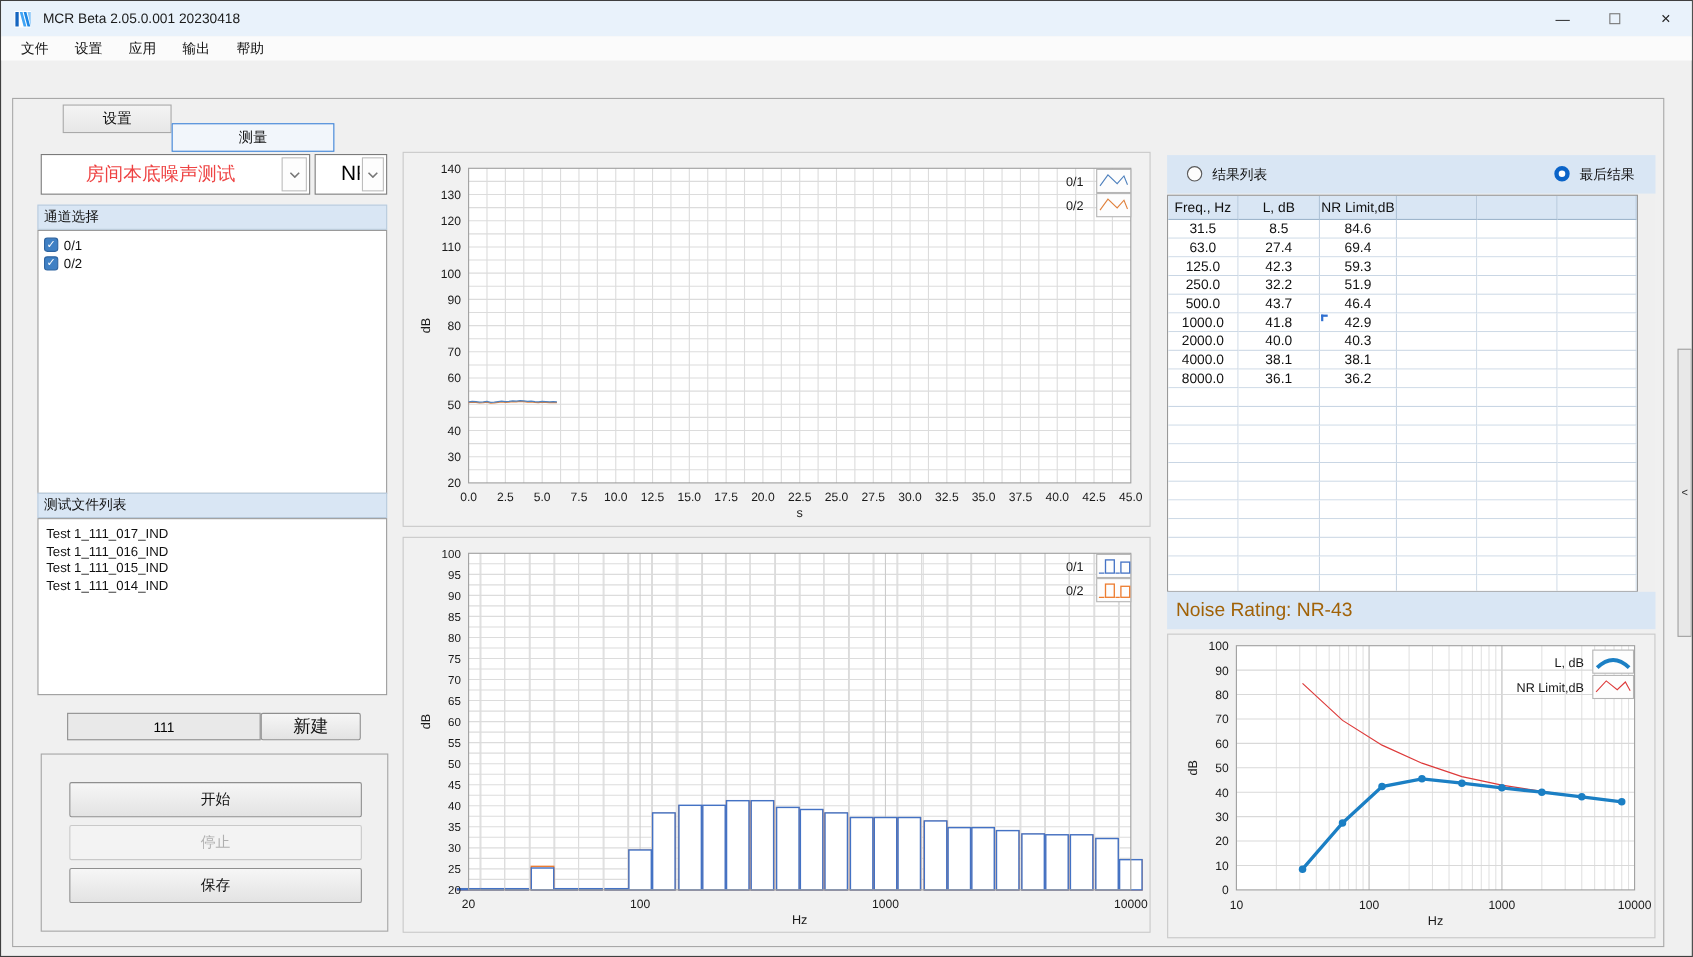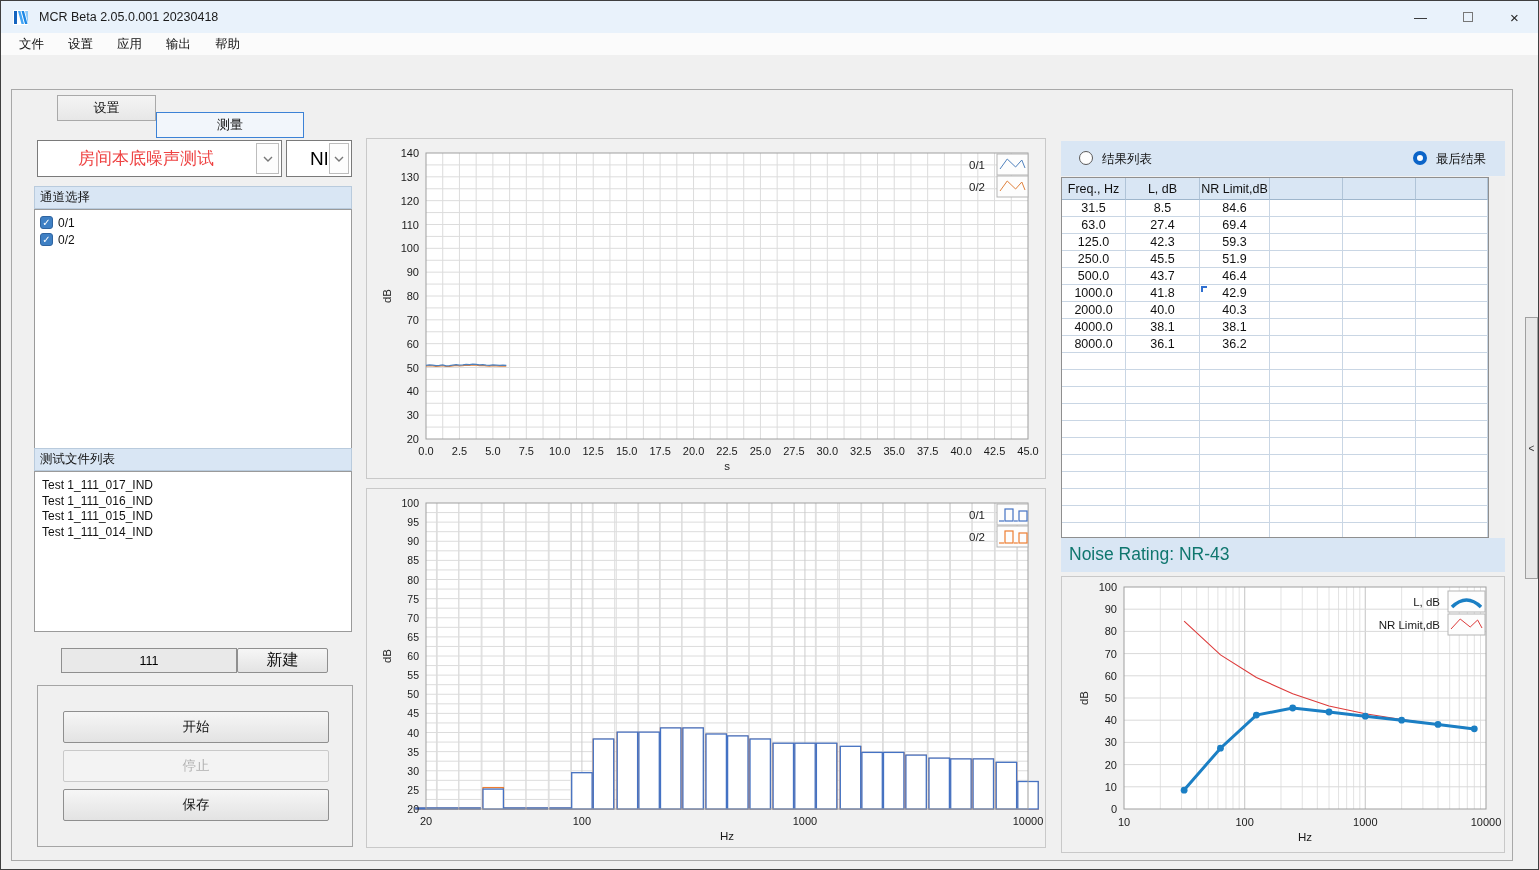--- a/index.html
+++ b/index.html
@@ -53,21 +53,21 @@
   .blue-strip{background:#d9e6f4;}
   .radio{width:14px;height:14px;border-radius:50%;background:#fdfdfd;border:1px solid #5a5a5a;display:inline-block;}
   .radio.sel{border:4px solid #0b64c8;background:#fff;}
   .radio-label{font-size:12.5px;}
   .rtable{background:#fff;border:1px solid #8f8f8f;overflow:hidden;}
   .trow{display:flex;}
   .tcell{border-right:1px solid #c9d6e4;border-bottom:1px solid #c9d6e4;font-size:12.5px;
          display:flex;align-items:center;justify-content:center;position:relative;background:#fff;}
   .tcell.head{background:#d9e6f4;border-right:1px solid #b0c4d8;border-bottom:1px solid #9fb6cc;font-size:12.5px;}
   .sel-corner{position:absolute;left:1px;top:1px;width:6px;height:6px;border-left:2px solid #2f6fd0;border-top:2px solid #2f6fd0;}
-  .noise-rating{color:#0f766e;font-size:17.5px;line-height:32px;padding-left:8px;}
+  .noise-rating{color:#a16207;font-size:17.5px;line-height:32px;padding-left:8px;}
   .splitter{background:#e8e8e8;border:1px solid #a0a0a0;display:flex;align-items:center;justify-content:center;
             font-size:10px;color:#333;cursor:pointer;}
   svg text{font-family:"Liberation Sans","DejaVu Sans",sans-serif;}
 </style>
 </head>
 <body>
 
 <div id="root">
 
   <div class="abs titlebar">
@@ -474,21 +474,21 @@
         <div class="trow">
           <div class="tcell" style="width: 64px; height: 17px;">125.0</div>
           <div class="tcell" style="width: 74px; height: 17px;">42.3</div>
           <div class="tcell" style="width: 70px; height: 17px;">59.3</div>
           <div class="tcell" style="width: 73px; height: 17px;"></div>
           <div class="tcell" style="width: 73px; height: 17px;"></div>
           <div class="tcell" style="width: 72px; height: 17px;"></div>
         </div>
         <div class="trow">
           <div class="tcell" style="width: 64px; height: 17px;">250.0</div>
-          <div class="tcell" style="width: 74px; height: 17px;">45.5</div>
+          <div class="tcell" style="width: 74px; height: 17px;">32.2</div>
           <div class="tcell" style="width: 70px; height: 17px;">51.9</div>
           <div class="tcell" style="width: 73px; height: 17px;"></div>
           <div class="tcell" style="width: 73px; height: 17px;"></div>
           <div class="tcell" style="width: 72px; height: 17px;"></div>
         </div>
         <div class="trow">
           <div class="tcell" style="width: 64px; height: 17px;">500.0</div>
           <div class="tcell" style="width: 74px; height: 17px;">43.7</div>
           <div class="tcell" style="width: 70px; height: 17px;">46.4</div>
           <div class="tcell" style="width: 73px; height: 17px;"></div>

